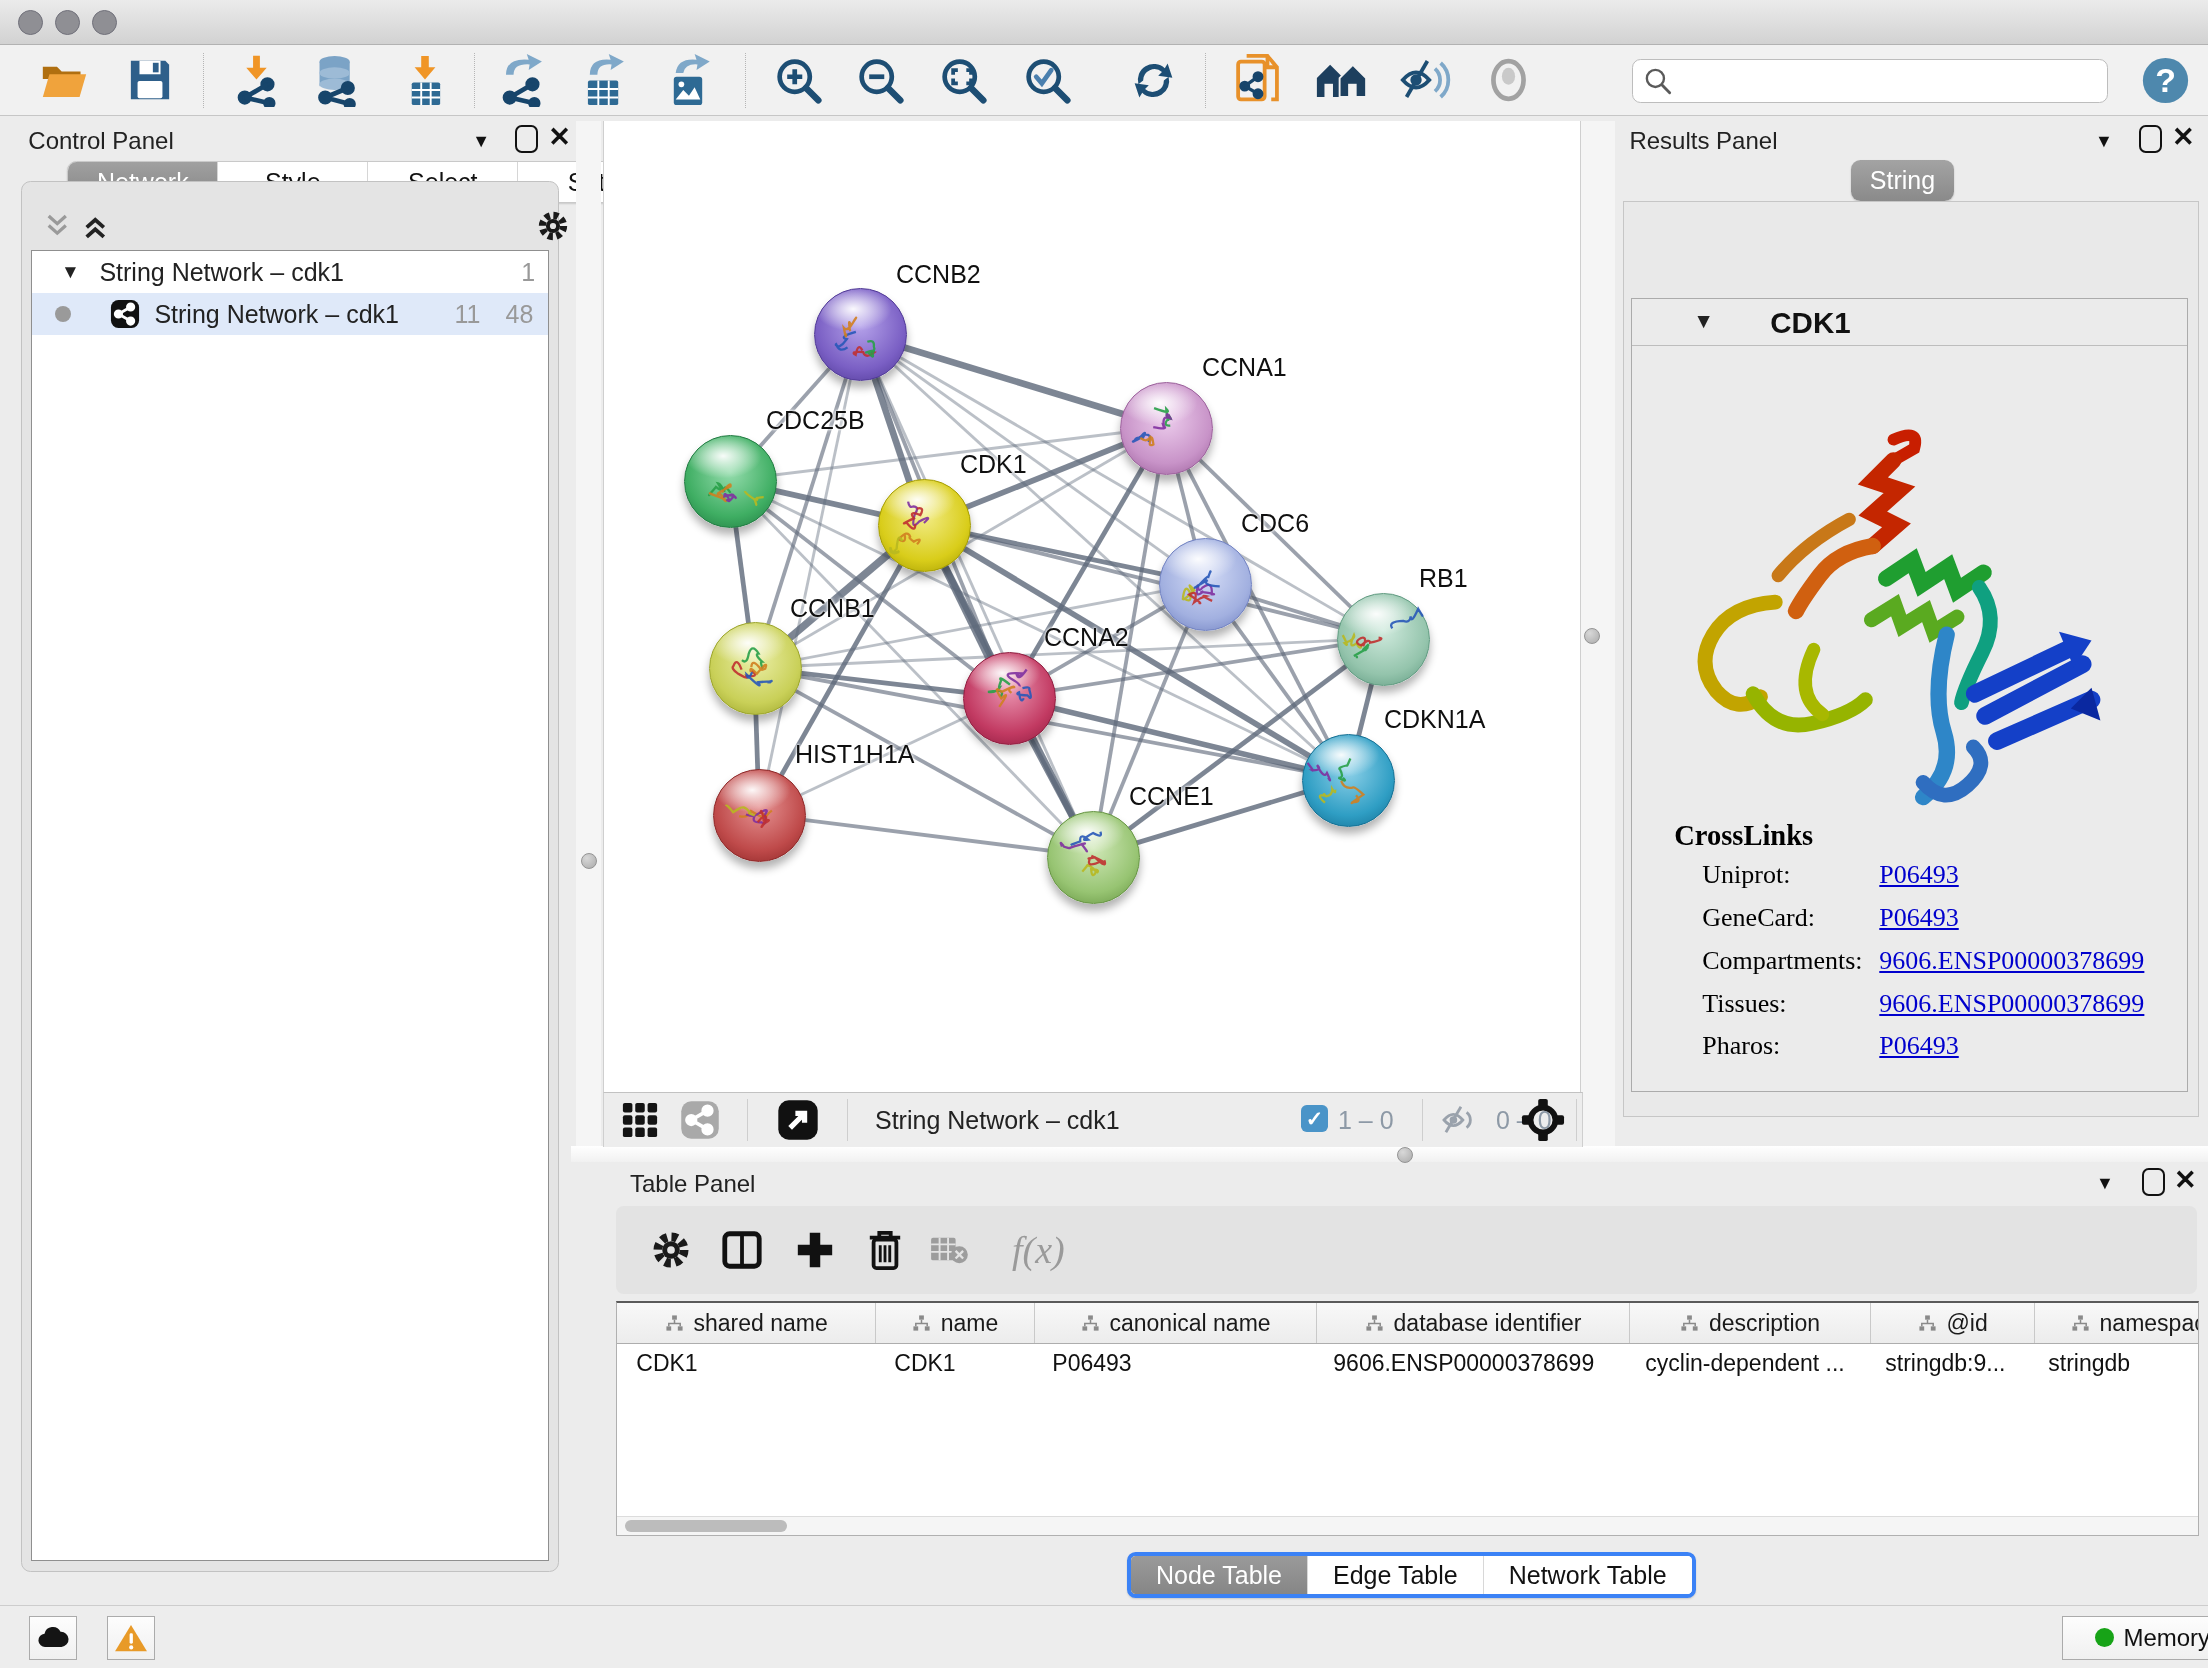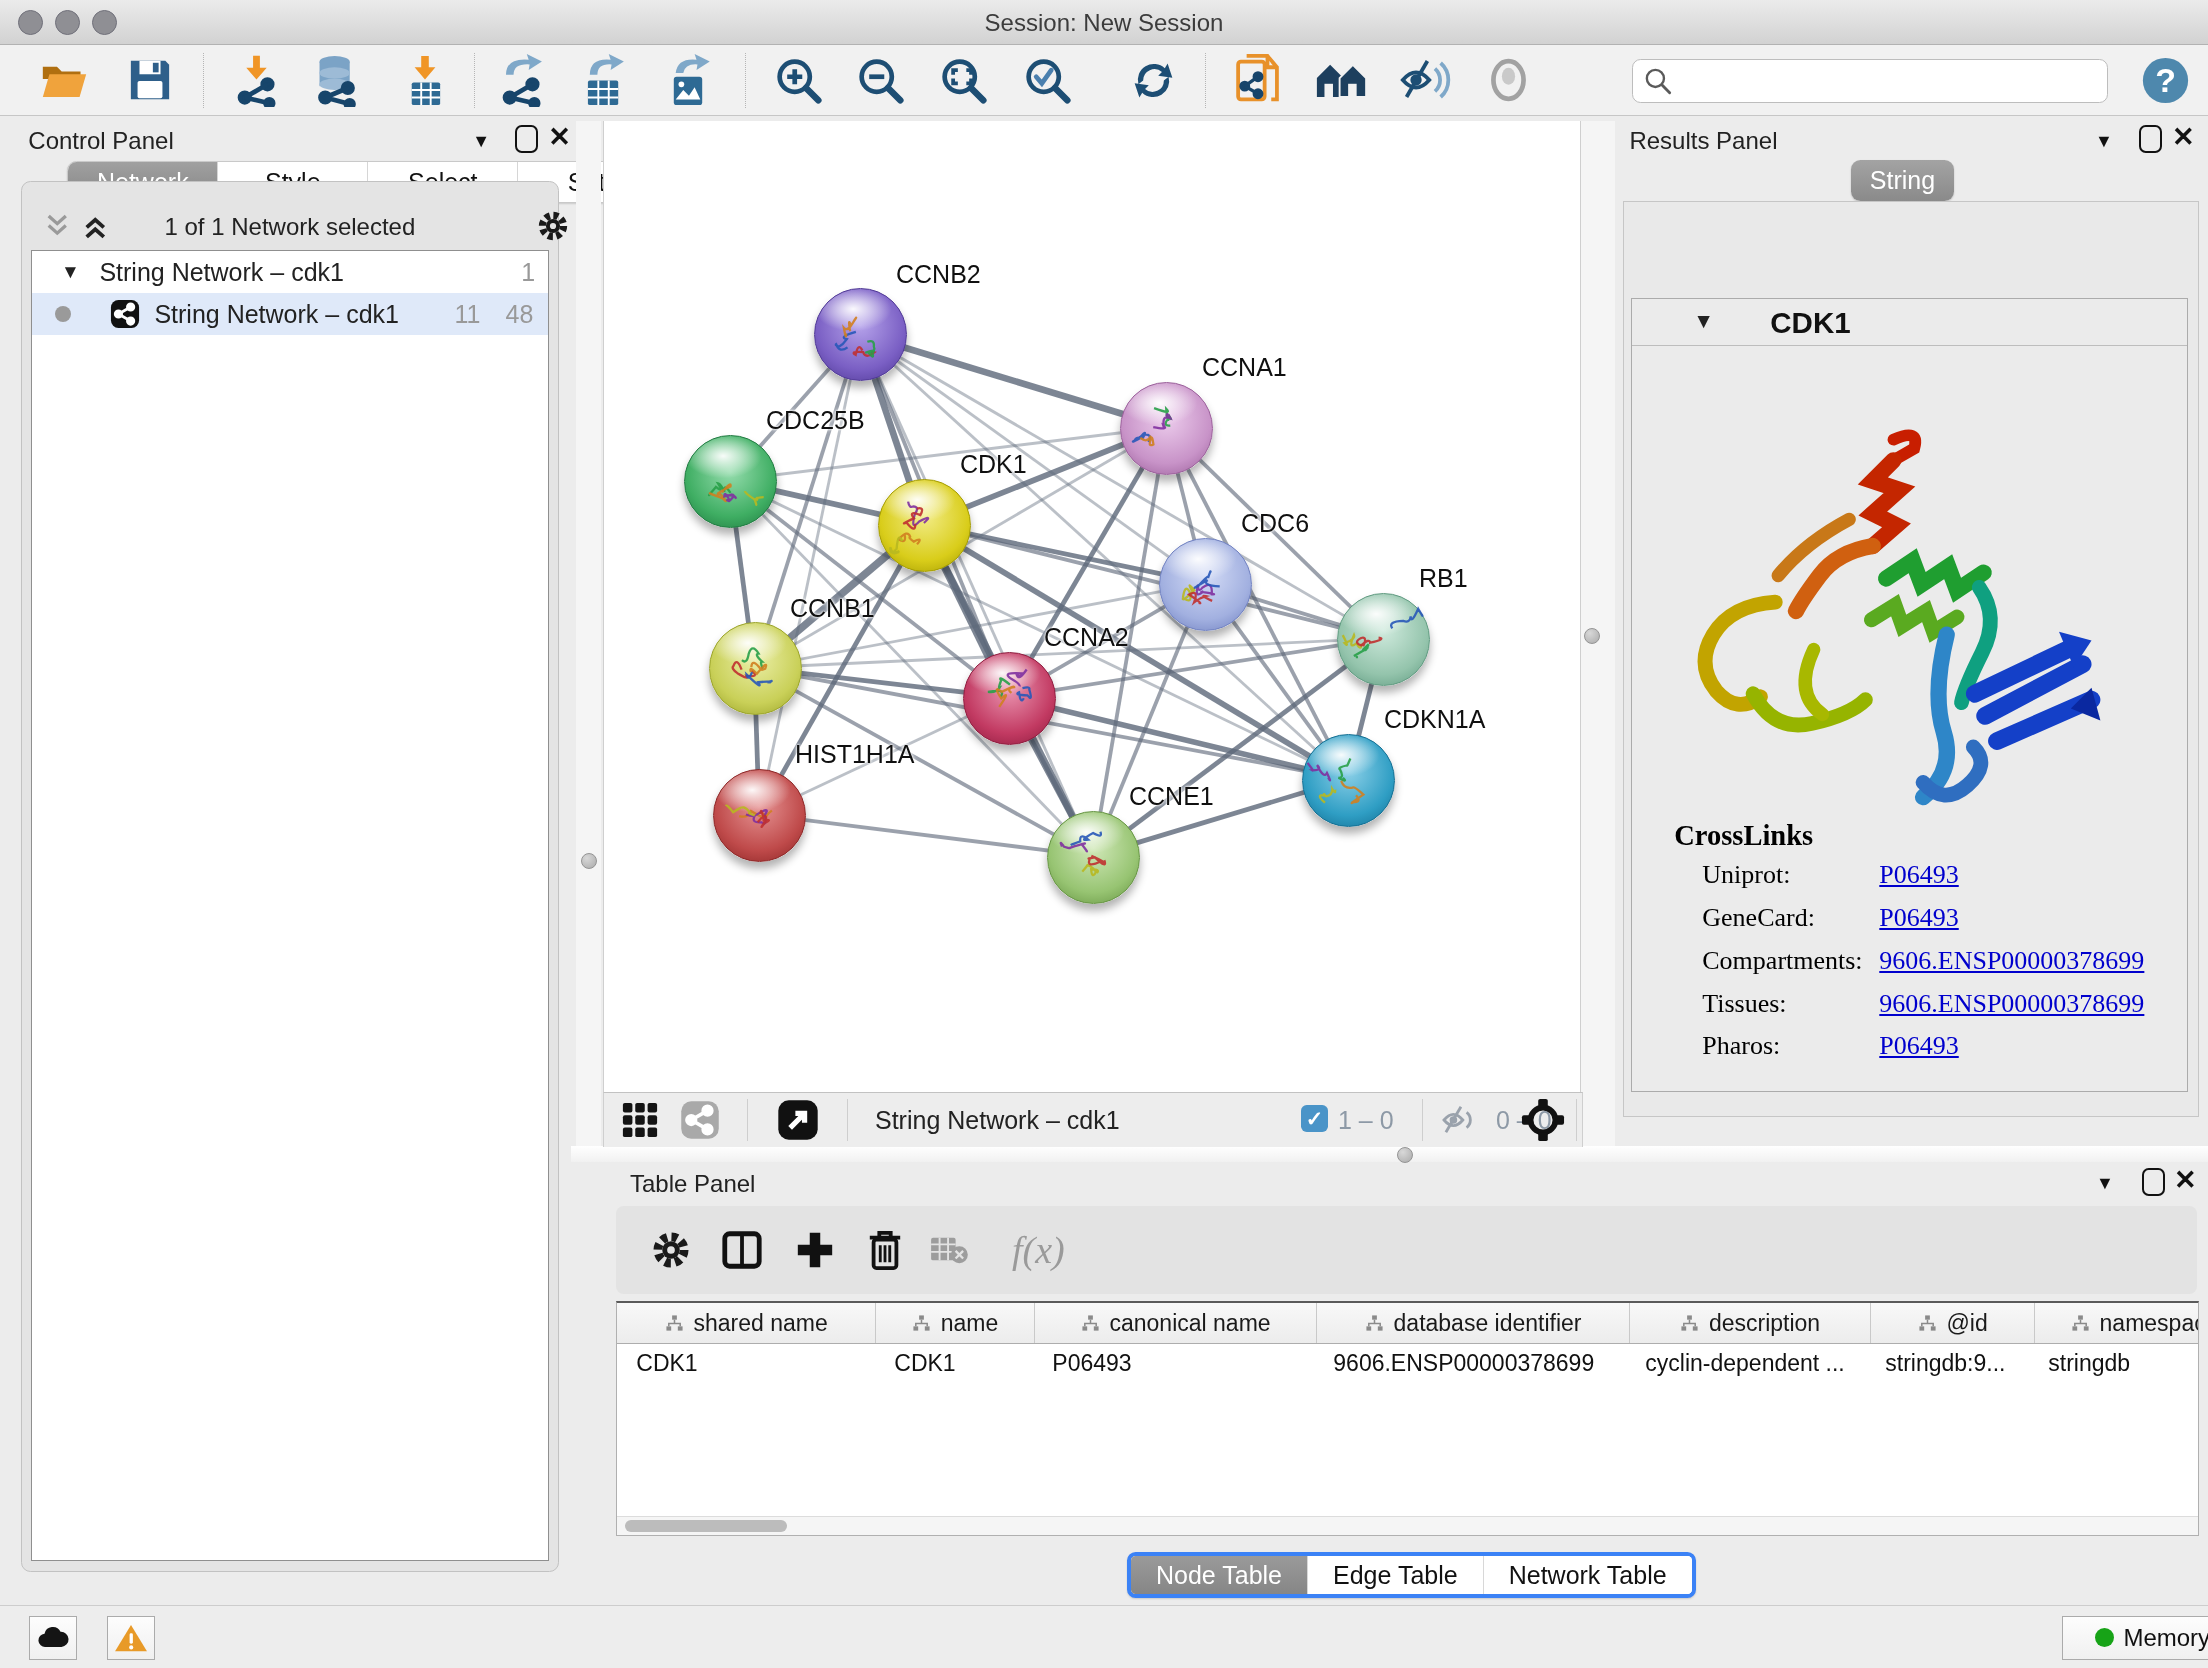--- a/index.html
+++ b/index.html
@@ -111,21 +111,20 @@
 </style>
 </head>
 <body>
 
 <div id="app">
 
   <div id="titlebar" class="abs">
     <div class="tlight" style="left:18px"></div>
     <div class="tlight" style="left:55px"></div>
     <div class="tlight" style="left:92px"></div>
-    <div id="win-title">Session: New Session</div>
   </div>
 
   <div id="toolbar" class="abs">
     <div class="tb-btn" style="left:38px">
       <svg width="49" height="42" viewBox="0 0 52 44">
         <path d="M3 8 h15 l5 5 h20 v8 H3z" fill="#b06f10"></path>
         <path d="M3 40 L10 16 H49 L42 40z" fill="#f0a33c"></path>
       </svg>
     </div>
     <div class="tb-btn" style="left:123px">
@@ -303,21 +302,20 @@
       </div>
 
     <div id="cp-box">
       <div id="cp-subhead">
         <svg width="28.5" height="27" viewBox="0 0 30 28" style="position:absolute;left:21px;top:9.5px">
           <path d="M6 3 l9 8 9-8 M6 13 l9 8 9-8" fill="none" stroke="#9a9a9a" stroke-width="3.5"></path>
         </svg>
         <svg width="28.5" height="27" viewBox="0 0 30 28" style="position:absolute;left:59px;top:9.5px">
           <path d="M6 25 l9-8 9 8 M6 15 l9-8 9 8" fill="none" stroke="#222" stroke-width="4"></path>
         </svg>
-        <div id="cp-status">1 of 1 Network selected</div>
         <svg width="34" height="34" viewBox="0 0 24 24" style="position:absolute;left:514px;top:5.7px">
           <circle cx="12" cy="12" r="7.5" fill="none" stroke="#1a1a1a" stroke-width="5" stroke-dasharray="3.4 2.5"></circle>
           <circle cx="12" cy="12" r="5" fill="#1a1a1a"></circle>
             <circle cx="12" cy="12" r="2.2" fill="#e4e4e4"></circle>
         </svg>
       </div>
       <div id="cp-list">
         <div class="tree-row">
           <span style="position:absolute;left:28.5px;font-size:19px">▼</span>
           <span style="position:absolute;left:67px">String Network – cdk1</span>

